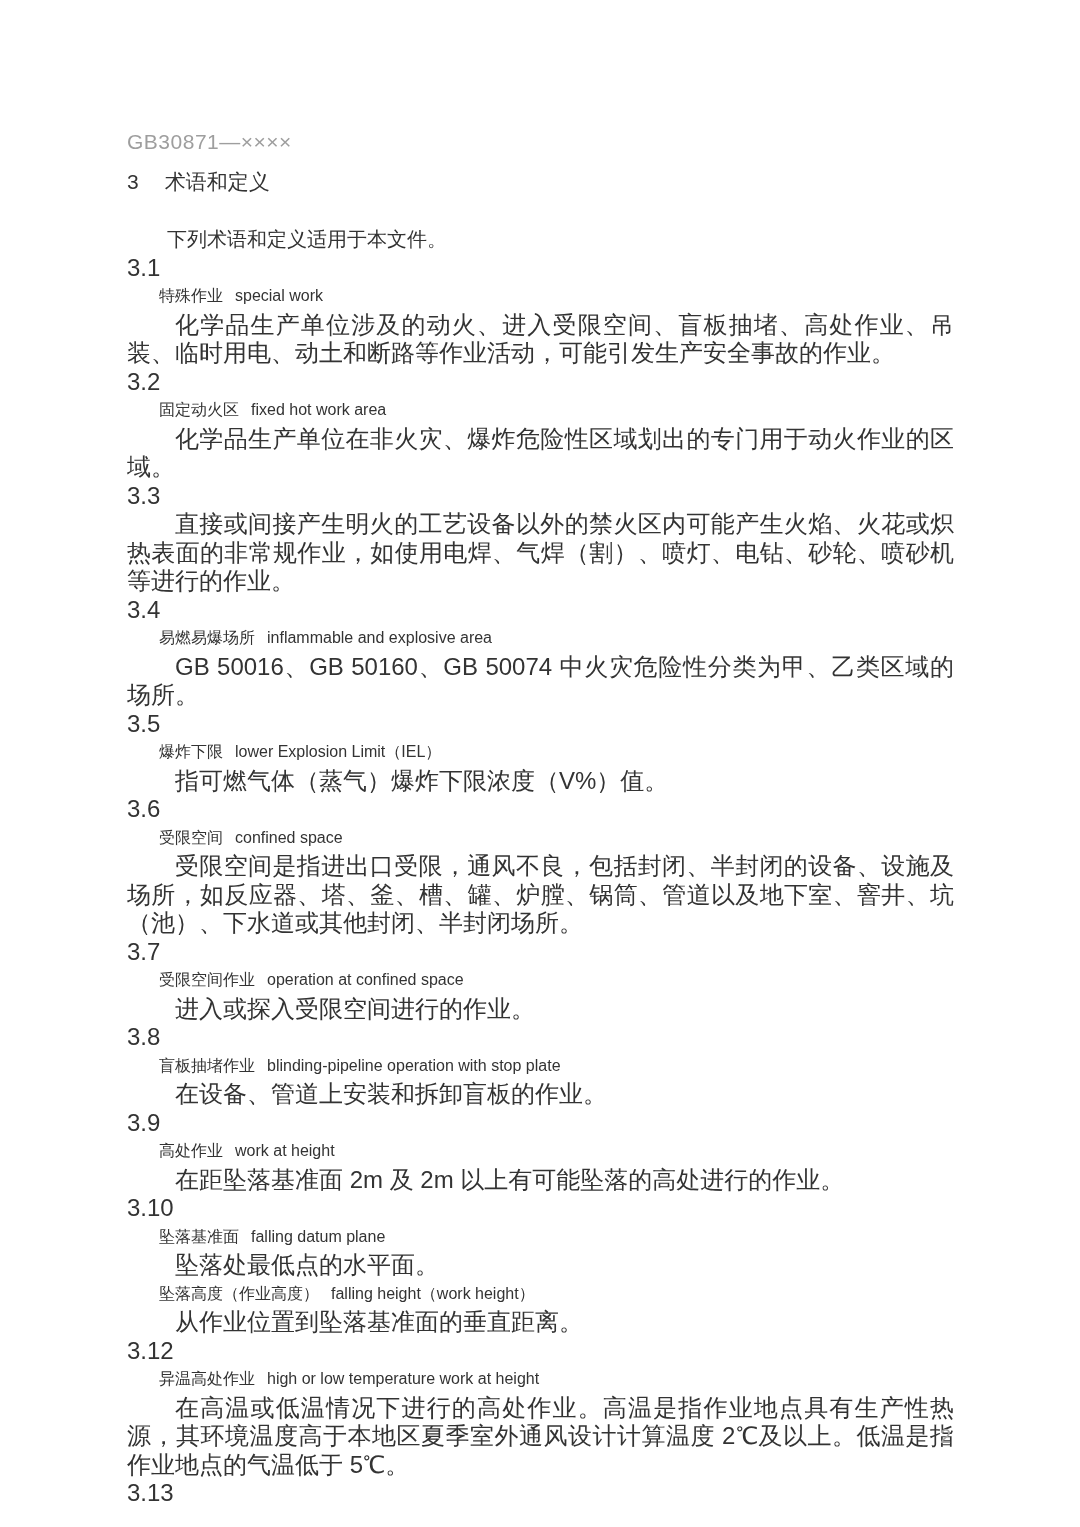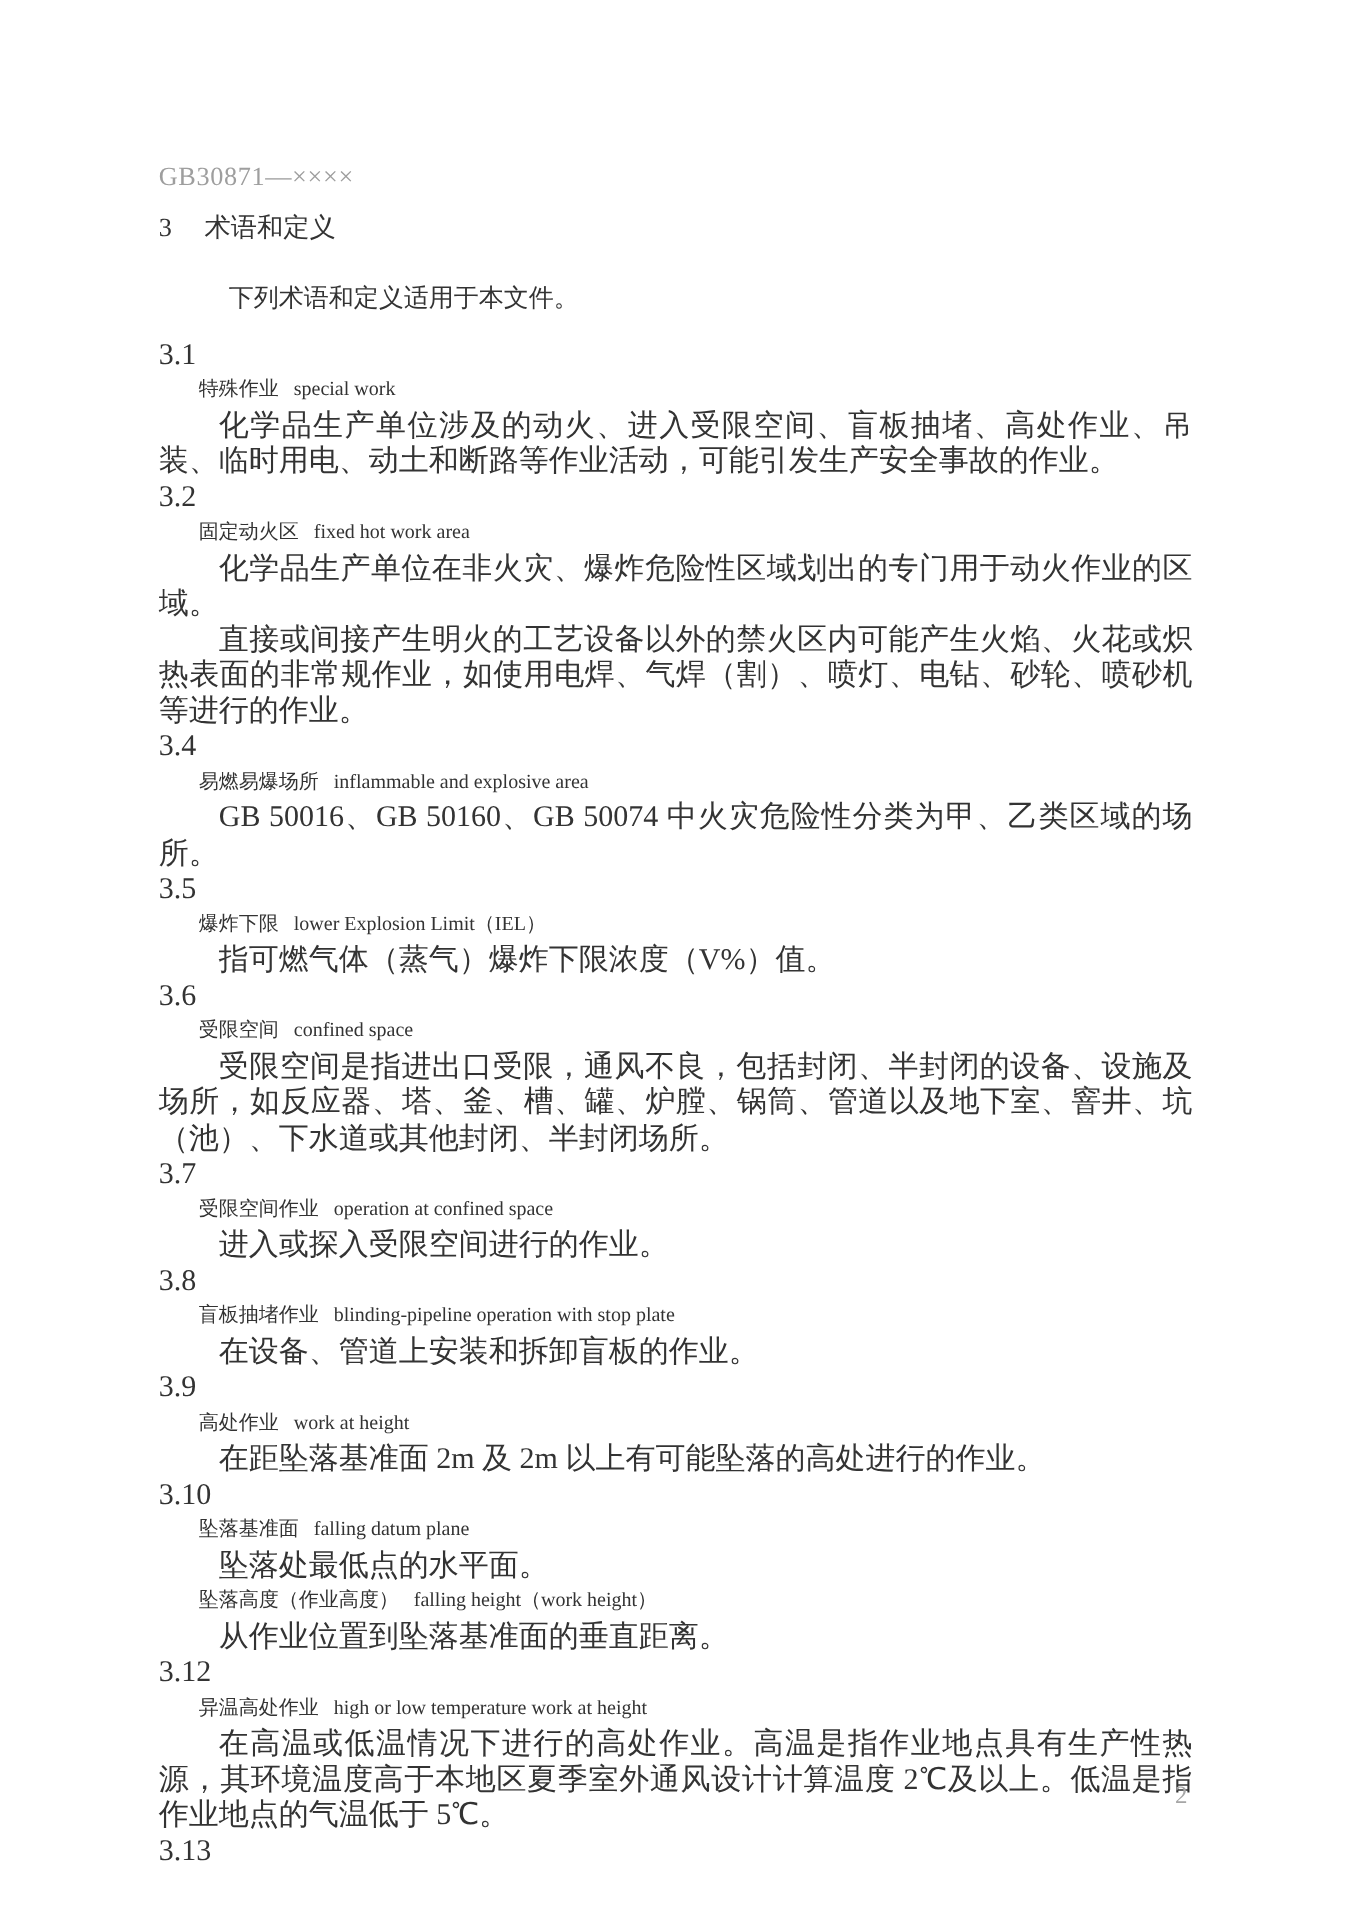--- a/index.html
+++ b/index.html
@@ -5,21 +5,21 @@
   html, body {
     margin: 0;
     padding: 0;
     background: #ffffff;
   }
   .page {
     position: relative;
     width: 1012px;
     height: 1527px;
     background: #ffffff;
-    font-family: Liberation Serif, serif;
+    font-family: Liberation Sans, sans-serif;
     color: #333333;
     box-sizing: border-box;
     padding: 129px 58px 0 127px;
     overflow: hidden;
   }
   .running-header {
     font-size: 21px;
     line-height: 25px;
     color: #9e9e9e;
     letter-spacing: 0.5px;
@@ -28,21 +28,21 @@
   .section-heading {
     font-size: 21px;
     font-weight: 400;
     line-height: 28.5px;
     margin: 0 0 28.5px 0;
   }
   .section-heading .sec-num {
     margin-right: 26px;
   }
   .intro {
-    margin: 16px;
+    margin: 0;
     font-size: 20px;
     line-height: 28.5px;
     text-indent: 2em;
   }
   .term-item {
     margin: 0;
   }
   .term-num {
     font-size: 24px;
     line-height: 28.5px;
@@ -89,20 +89,21 @@
         <div class="term-num">3.1</div>
         <div class="term-line"><span class="term-zh">特殊作业</span><span class="term-en">special work</span></div>
         <p class="term-def">化学品生产单位涉及的动火、进入受限空间、盲板抽堵、高处作业、吊装、临时用电、动土和断路等作业活动，可能引发生产安全事故的作业。</p>
       </div>
       <div class="term-item">
         <div class="term-num">3.2</div>
         <div class="term-line"><span class="term-zh">固定动火区</span><span class="term-en">fixed hot work area</span></div>
         <p class="term-def">化学品生产单位在非火灾、爆炸危险性区域划出的专门用于动火作业的区域。</p>
       </div>
       <div class="term-item">
+        <div class="term-num">3.3</div>
         <p class="term-def">直接或间接产生明火的工艺设备以外的禁火区内可能产生火焰、火花或炽热表面的非常规作业，如使用电焊、气焊（割）、喷灯、电钻、砂轮、喷砂机等进行的作业。</p>
       </div>
       <div class="term-item">
         <div class="term-num">3.4</div>
         <div class="term-line"><span class="term-zh">易燃易爆场所</span><span class="term-en">inflammable and explosive area</span></div>
         <p class="term-def">GB 50016、GB 50160、GB 50074 中火灾危险性分类为甲、乙类区域的场所。</p>
       </div>
       <div class="term-item">
         <div class="term-num">3.5</div>
         <div class="term-line"><span class="term-zh">爆炸下限</span><span class="term-en">lower Explosion Limit（IEL）</span></div>

